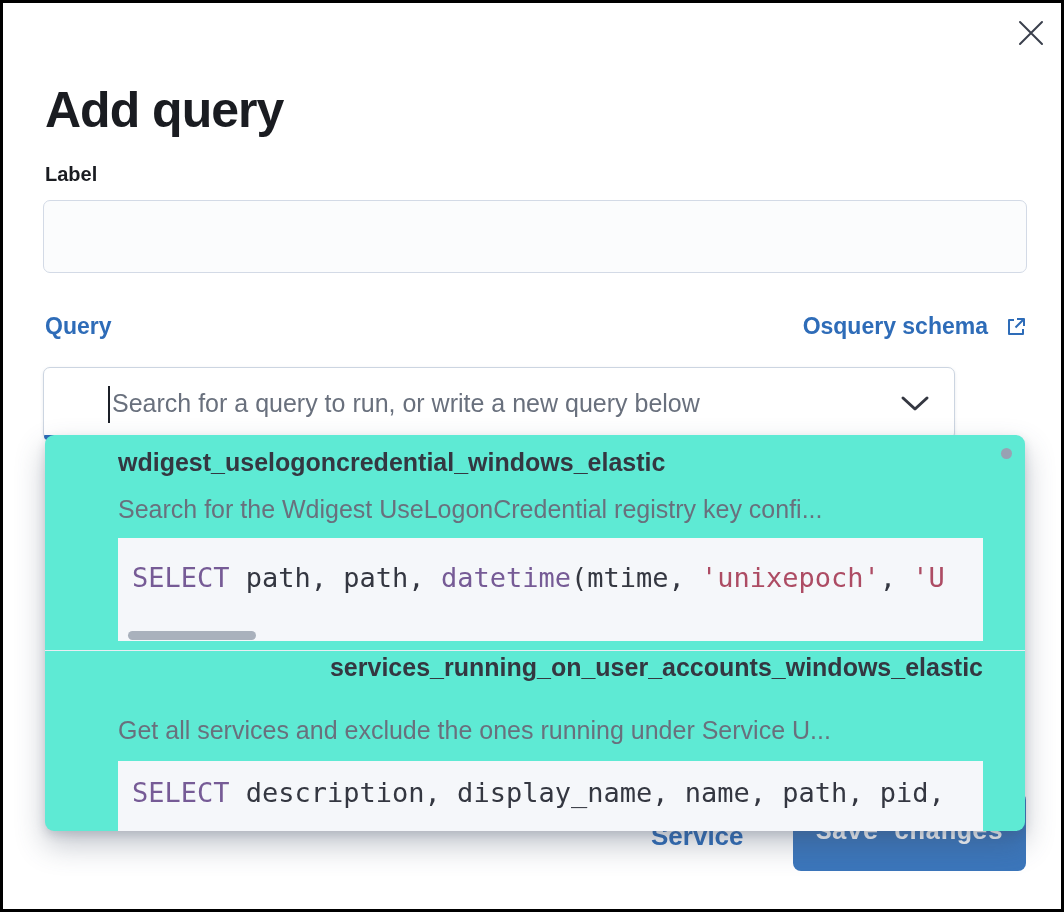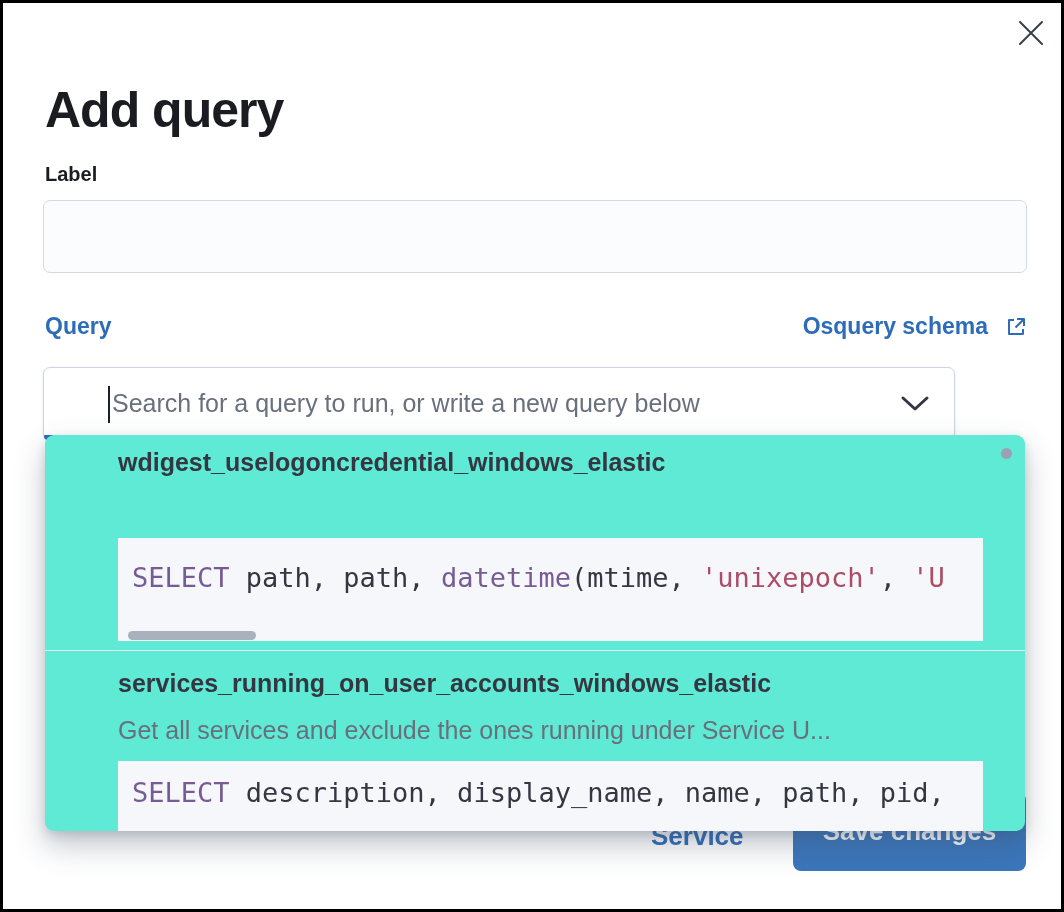--- a/index.html
+++ b/index.html
@@ -102,21 +102,21 @@
   .cancel-btn{
     position:absolute;left:648px;top:818px;z-index:1;
     background:none;border:none;cursor:pointer;padding:0;
     font-size:26px;font-weight:600;color:var(--accent);
     font-family:"Liberation Sans",sans-serif;
   }
   .save-btn{
     position:absolute;left:790px;top:789px;width:233px;height:79px;z-index:1;
     background:var(--button_fill);border:none;border-radius:8px;cursor:pointer;
     color:#fff;font-size:26px;font-weight:600;
-    font-family:Liberation Sans, sans-serif;
+    font-family:Liberation Mono, monospace;
     display:flex;align-items:center;justify-content:center;
   }
 </style>
 </head>
 <body>
 
 <div class="frame">
 
   <button class="close-btn">
     <span style="display:flex;">
@@ -154,27 +154,28 @@
         </svg>
       </span>
     </button>
     <span class="focus-bar"></span>
   </div>
 
   <div class="dropdown-panel">
     <span class="scroll-dot"></span>
 
     <div class="opt-title" style="top:13px;">wdigest_uselogoncredential_windows_elastic</div>
+    <div class="opt-desc" style="top:60px;">Search for the Wdigest UseLogonCredential registry key confi...</div>
     <div class="code-block" style="top:103px;height:103px;padding-top:24px;">
     <span class="tok-keyword">SELECT</span><span class="tok-plain"> path, path, </span><span class="tok-keyword">datetime</span><span class="tok-plain">(mtime, </span><span class="tok-string">'unixepoch'</span><span class="tok-plain">, </span><span class="tok-string">'U</span></div>
     <span class="h-scroll-thumb" style="top:196px;left:83px;bottom:auto;position:absolute;"></span>
 
     <div class="opt-divider"></div>
 
-    <div class="opt-title" style="top:234px;">services_running_on_user_accounts_windows_elastic</div>
+    <div class="opt-title" style="top:218px;text-align:right;">services_running_on_user_accounts_windows_elastic</div>
     <div class="opt-desc" style="top:281px;">Get all services and exclude the ones running under Service U...</div>
     <div class="code-block" style="top:326px;height:70px;padding-top:16px;">
     <span class="tok-keyword">SELECT</span><span class="tok-plain"> description, display_name, name, path, pid,</span></div>
   </div>
 
   <button class="cancel-btn">Service</button>
   <button class="save-btn">
     <span>Save changes</span>
   </button>
 

